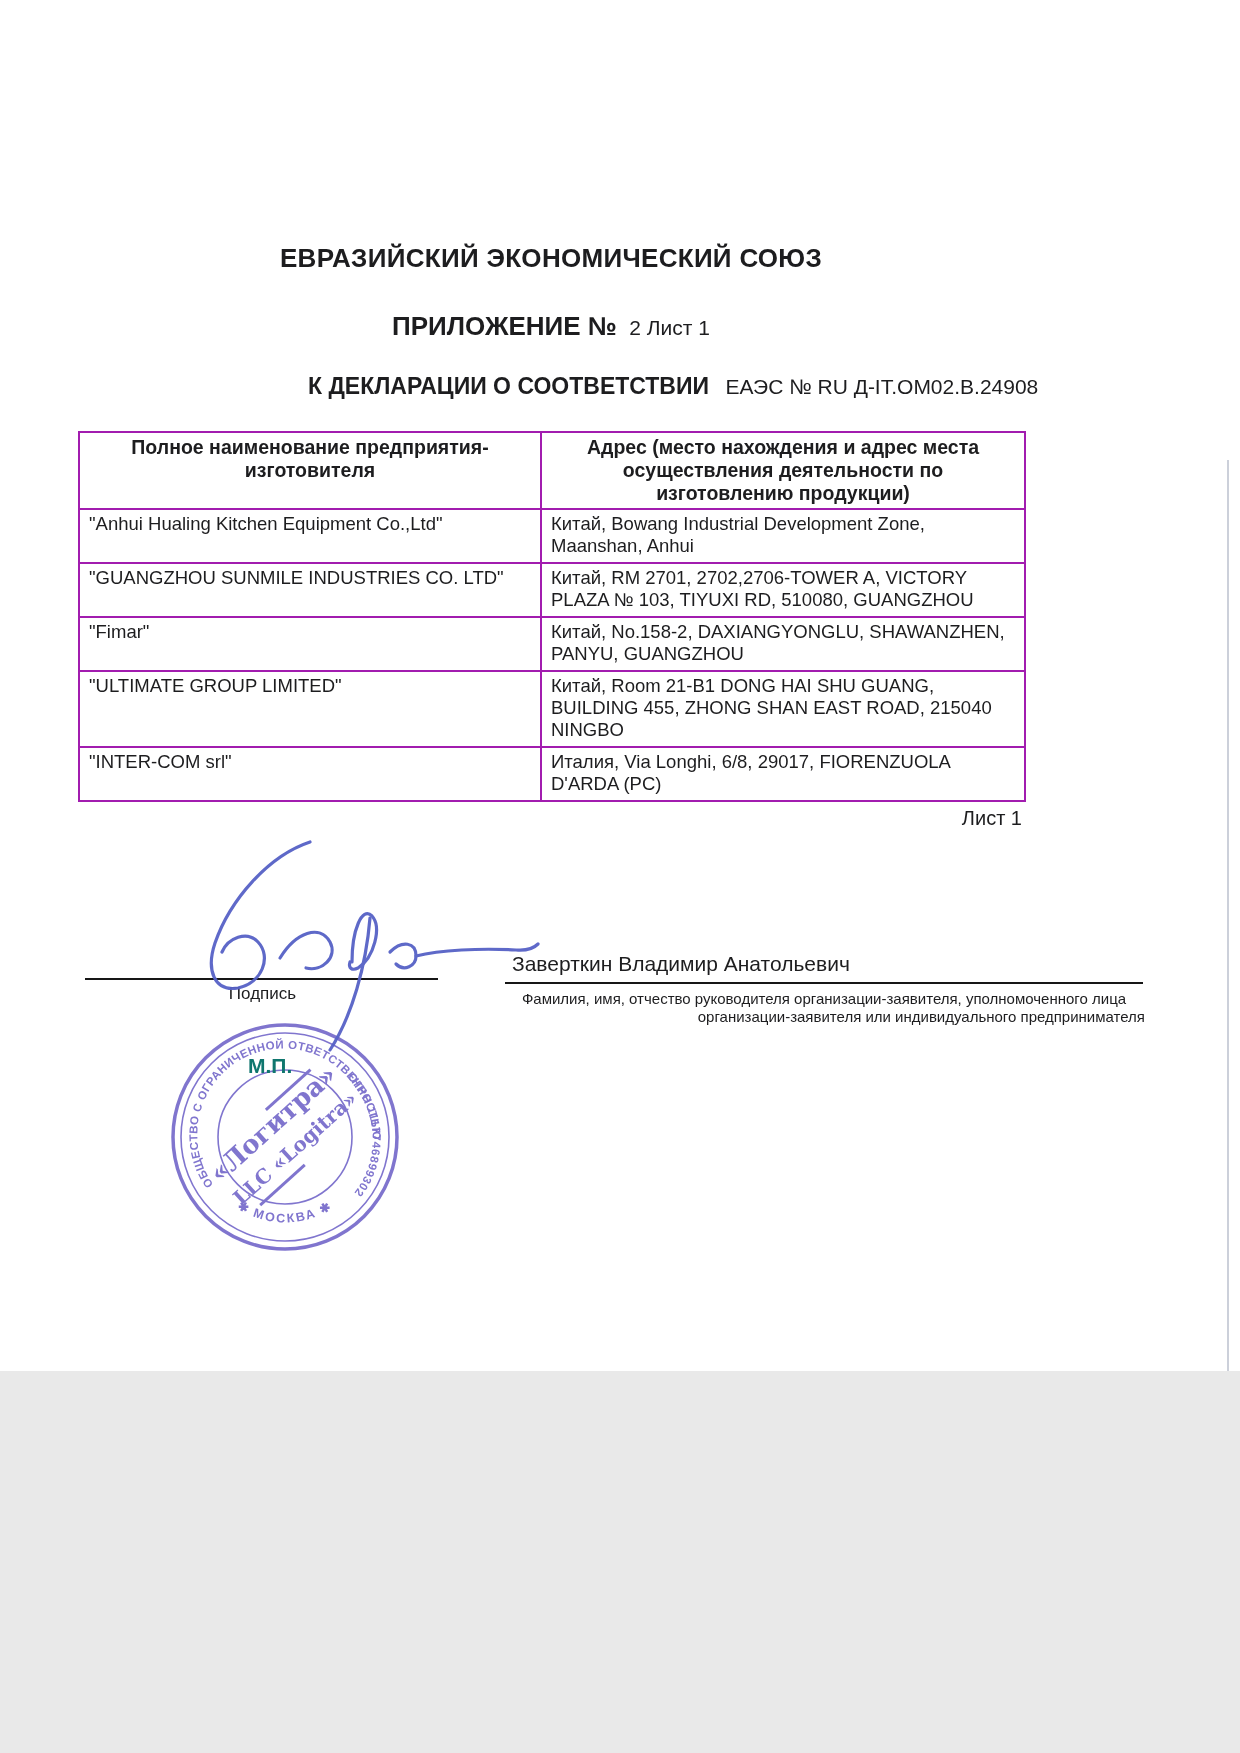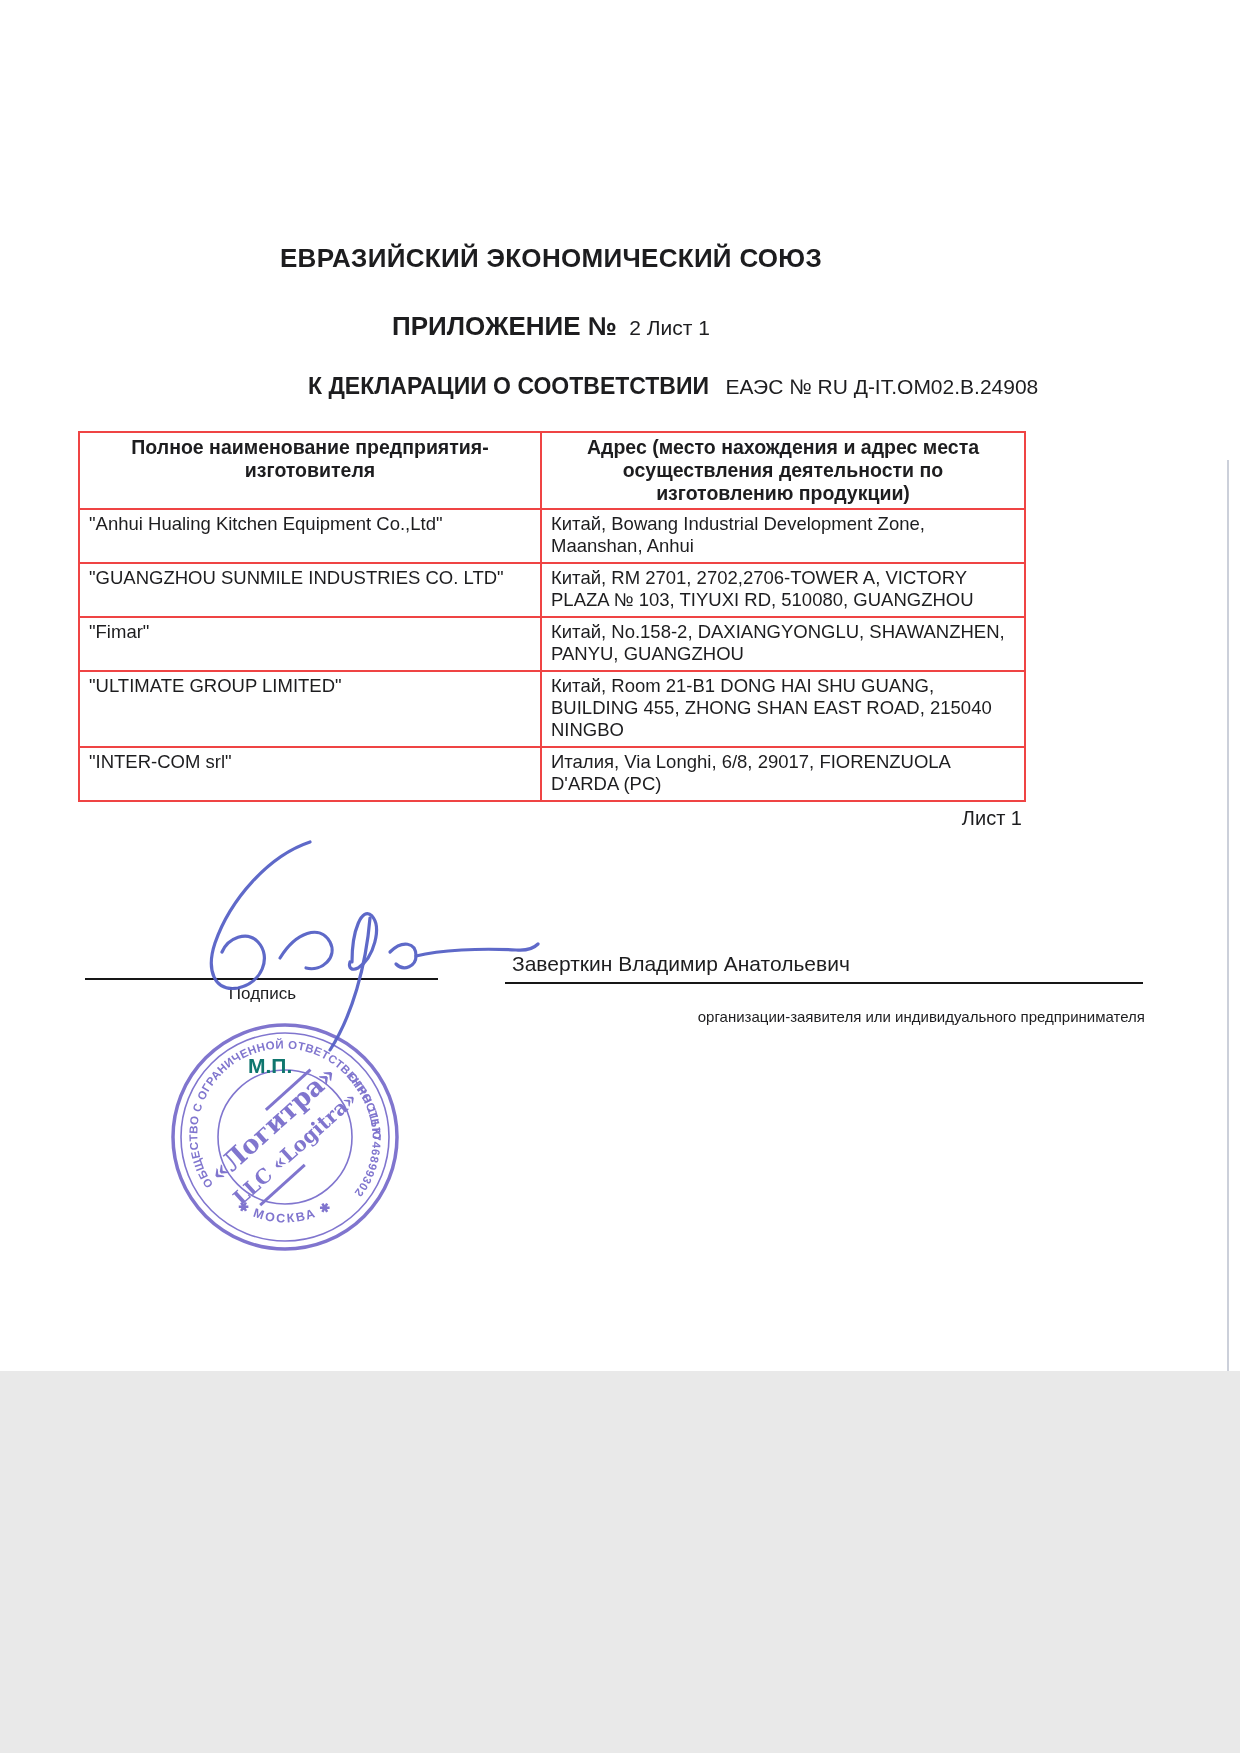--- a/index.html
+++ b/index.html
@@ -11,21 +11,21 @@
   .content{position:absolute;left:78px;top:0;width:946px;}
   .doc-title{margin-top:243px;text-align:center;font-size:26px;font-weight:bold;letter-spacing:.3px;}
   .appendix-line{margin-top:37px;text-align:center;line-height:30px;}
   .appendix-label{font-size:26px;font-weight:bold;}
   .appendix-value{font-size:21px;margin-left:8px;}
   .decl-line{margin-top:27px;padding-left:230px;line-height:28px;white-space:nowrap;}
   .decl-label{font-size:23px;font-weight:bold;}
   .decl-value{font-size:21px;margin-left:12px;margin-top:30px;}
   .subtitle{margin-top:44px;text-align:center;font-weight:bold;font-size:20px;line-height:25px;}
   table.manufacturers{margin-top:28px;width:946px;border-collapse:collapse;table-layout:fixed;}
-  .manufacturers th,.manufacturers td{border:2px solid #ef4444;vertical-align:top;}
+  .manufacturers th,.manufacturers td{border:2px solid #a21caf;vertical-align:top;}
   .manufacturers th{font-size:19.5px;line-height:23px;padding:3px 10px;font-weight:bold;text-align:center;}
   .manufacturers td{font-size:18.5px;line-height:22px;padding:3px 8px 5px 9px;text-align:left;}
   .col-name{width:462px;}
   .col-addr{width:484px;}
   .sheet-label{margin-top:5px;text-align:right;font-size:20px;padding-right:2px;}
   .abs{position:absolute;}
   .sig-rule{left:85px;top:978px;width:353px;border-top:2.5px solid #161616;}
   .sig-caption{left:86px;top:984px;width:353px;text-align:center;font-size:17px;}
   .signatory-name{left:512px;top:952px;font-size:21px;}
   .name-rule{left:505px;top:982px;width:638px;border-top:2.5px solid #161616;}
@@ -100,20 +100,21 @@
       <path d="M 416 956 C 440 950 480 948 516 950 C 528 951 534 948 538 944"></path>
       <path d="M 370 918 C 366 966 352 1016 330 1050"></path>
     </g>
   </svg>
 
   <div class="abs sig-rule"></div>
   <div class="abs sig-caption">Подпись</div>
 
   <div class="abs signatory-name">Заверткин Владимир Анатольевич</div>
   <div class="abs name-rule"></div>
+  <div class="abs signatory-caption1">Фамилия, имя, отчество руководителя организации-заявителя, уполномоченного лица</div>
   <div class="abs signatory-caption2">организации-заявителя или индивидуального предпринимателя</div>
 
   <div class="abs mp-label">М.П.</div>
 
   <svg class="abs seal-svg" width="236" height="236" viewBox="0 0 236 236">
     <defs>
       <path id="arcTop" d="M 47.6 167.3 A 86 86 0 1 1 188.4 68.7 A 86 86 0 1 1 47.6 167.3"></path>
       <path id="arcBottom" d="M 35 140 A 86 86 0 0 0 201 140"></path>
     </defs>
     <g fill="none" stroke="#6f63c8">

